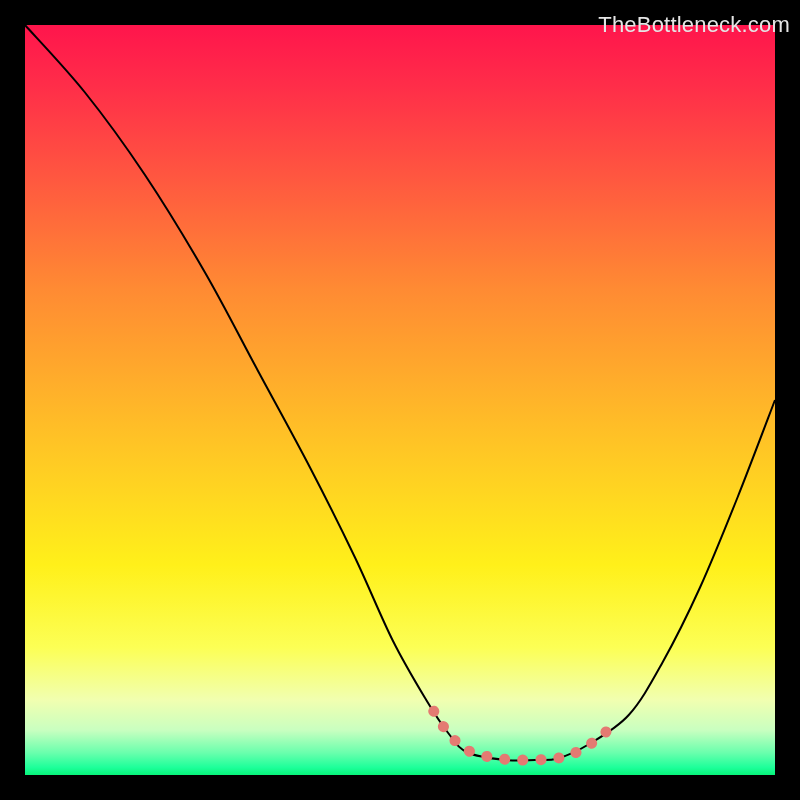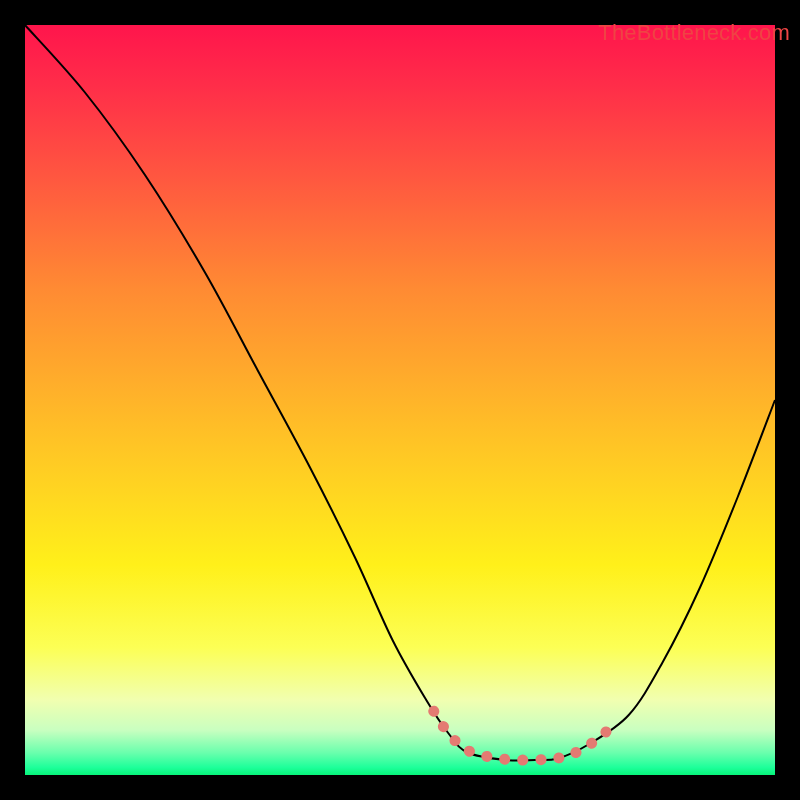--- a/index.html
+++ b/index.html
@@ -36,26 +36,26 @@
       #fcff55 83%,
       #f1ffb0 90%,
       #c9ffc0 94%,
       #6bffad 97%,
       #1dff9a 99%,
       #07f47a 100%
     );
   }
   .watermark {
     position: absolute;
-    top: 20px;
+    top: 12px;
     right: 10px;
     font-family: Arial, Helvetica, sans-serif;
     font-size: 22px;
     font-weight: 500;
-    color: #ef4444;
+    color: #e5e5e5;
     letter-spacing: 0.2px;
     user-select: none;
   }
   svg.curve {
     position: absolute;
     left: 0;
     top: 0;
     width: 750px;
     height: 750px;
     overflow: visible;

